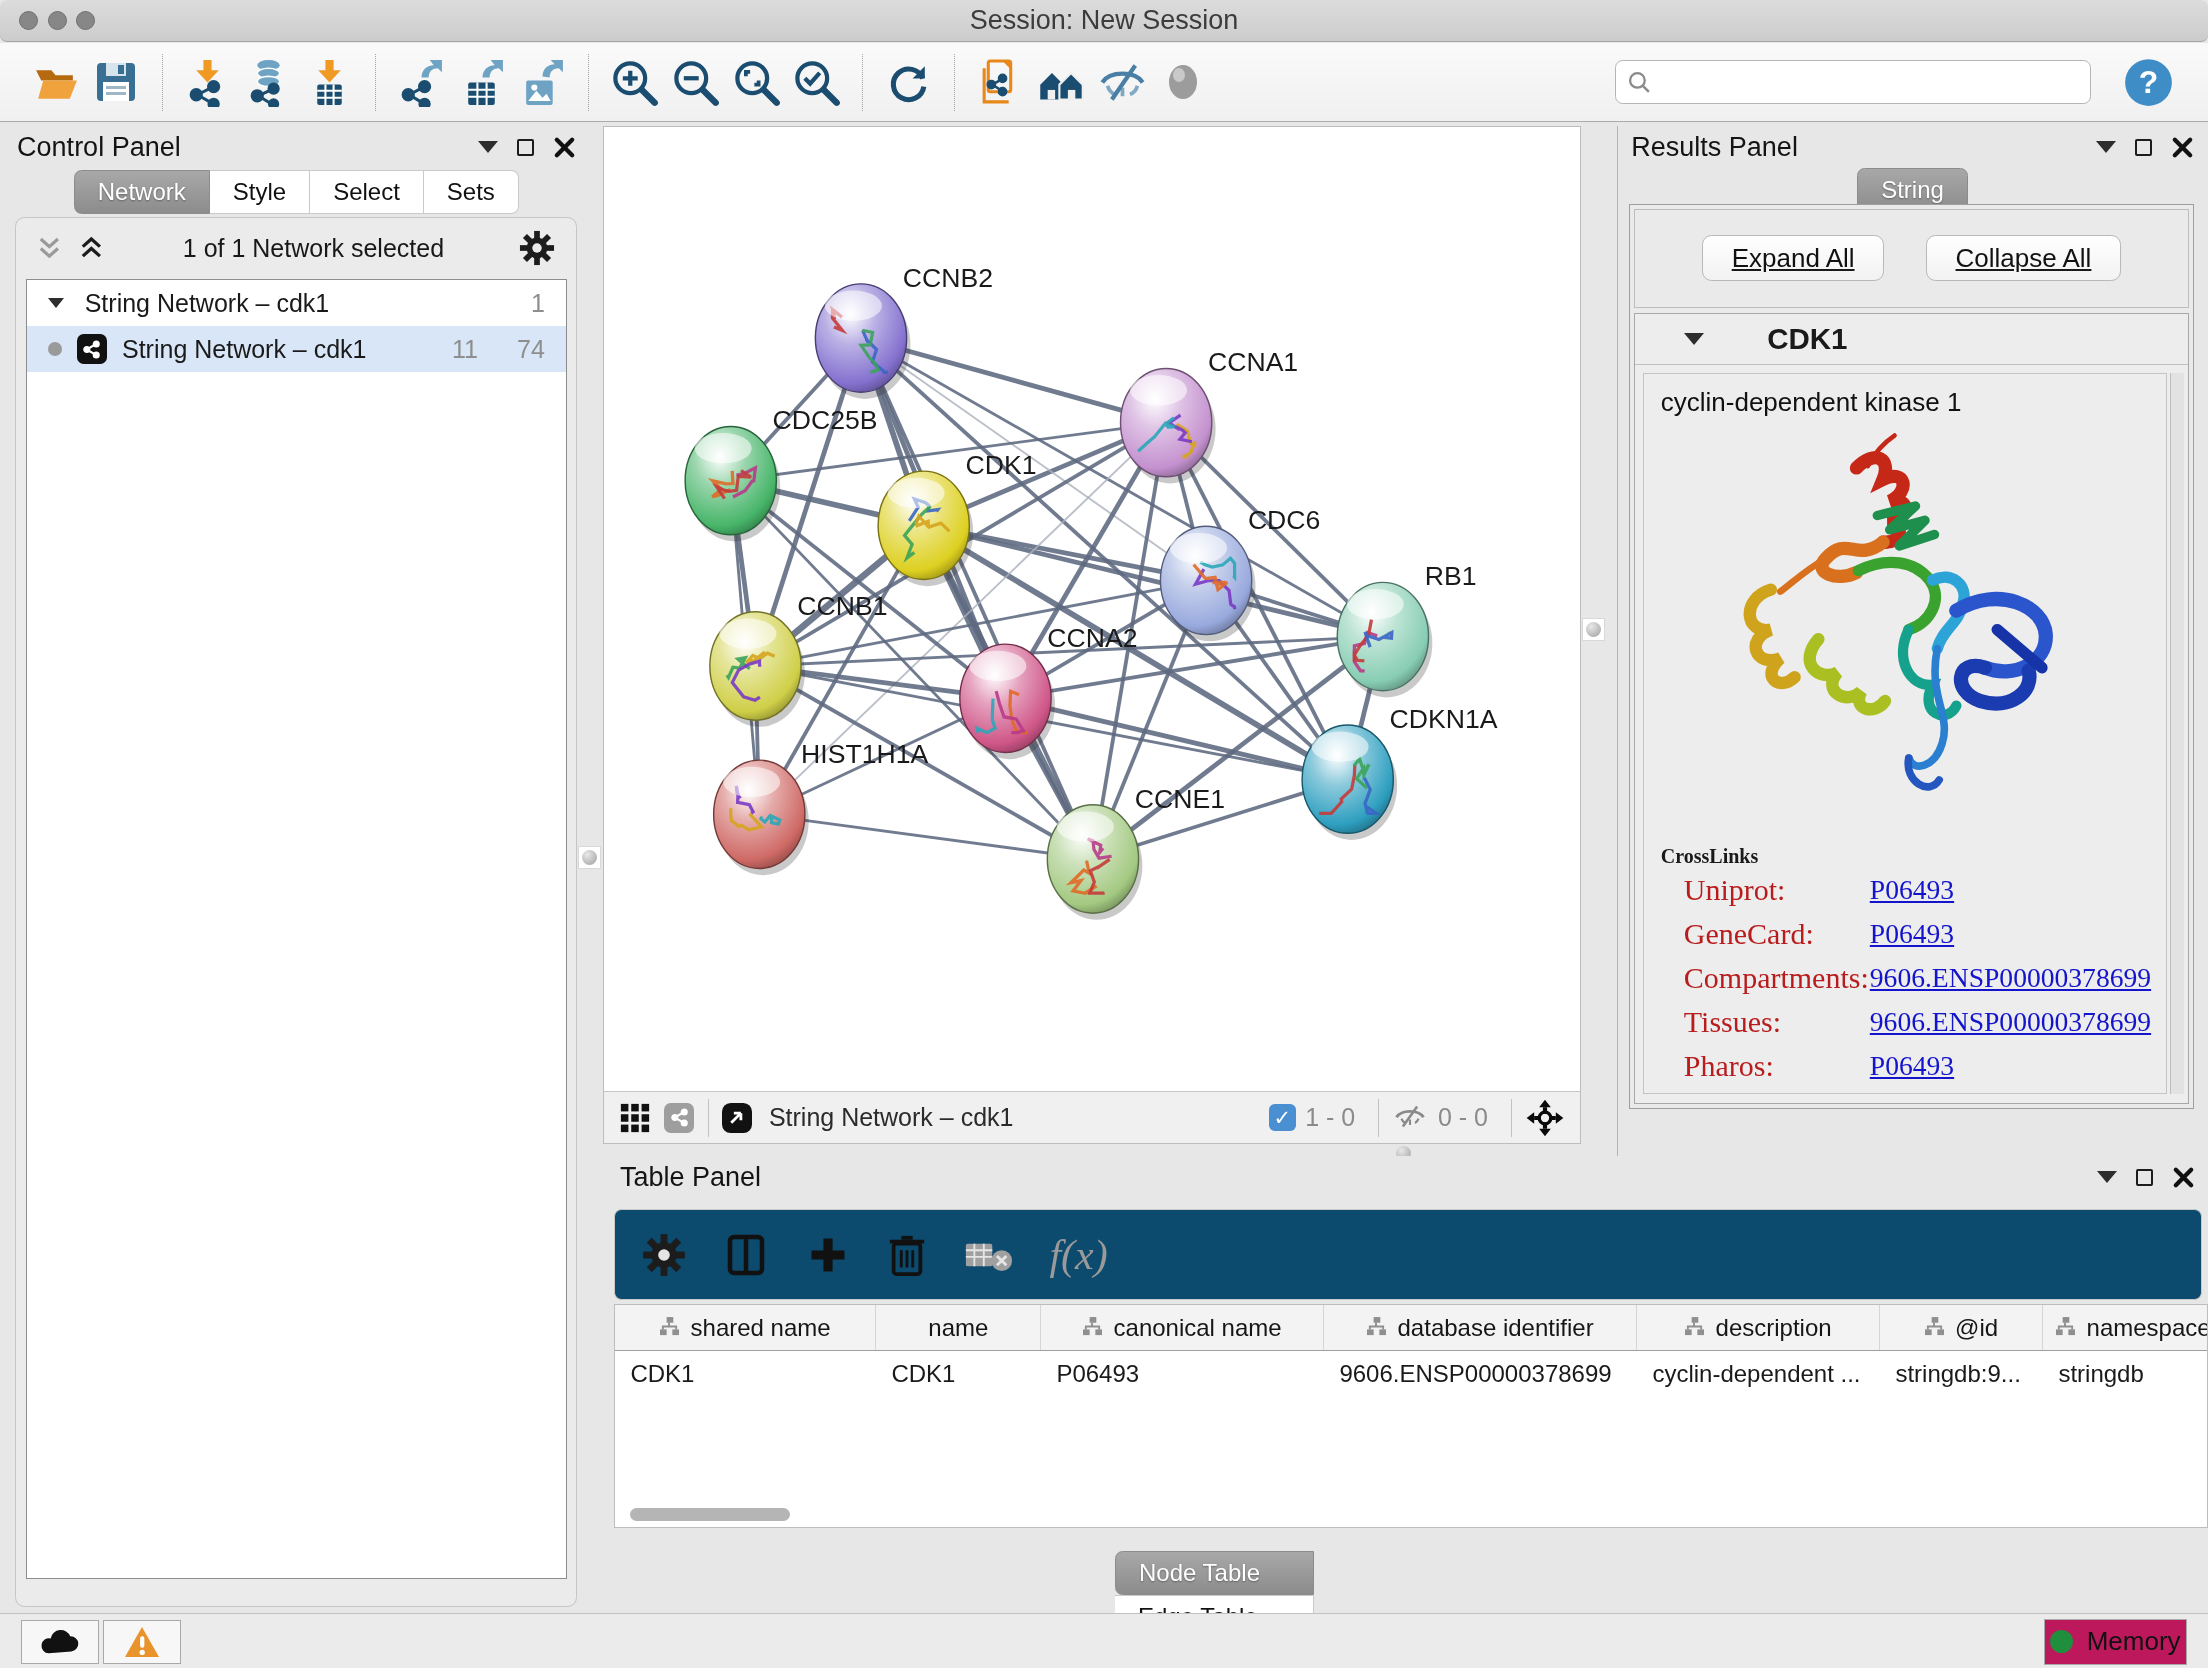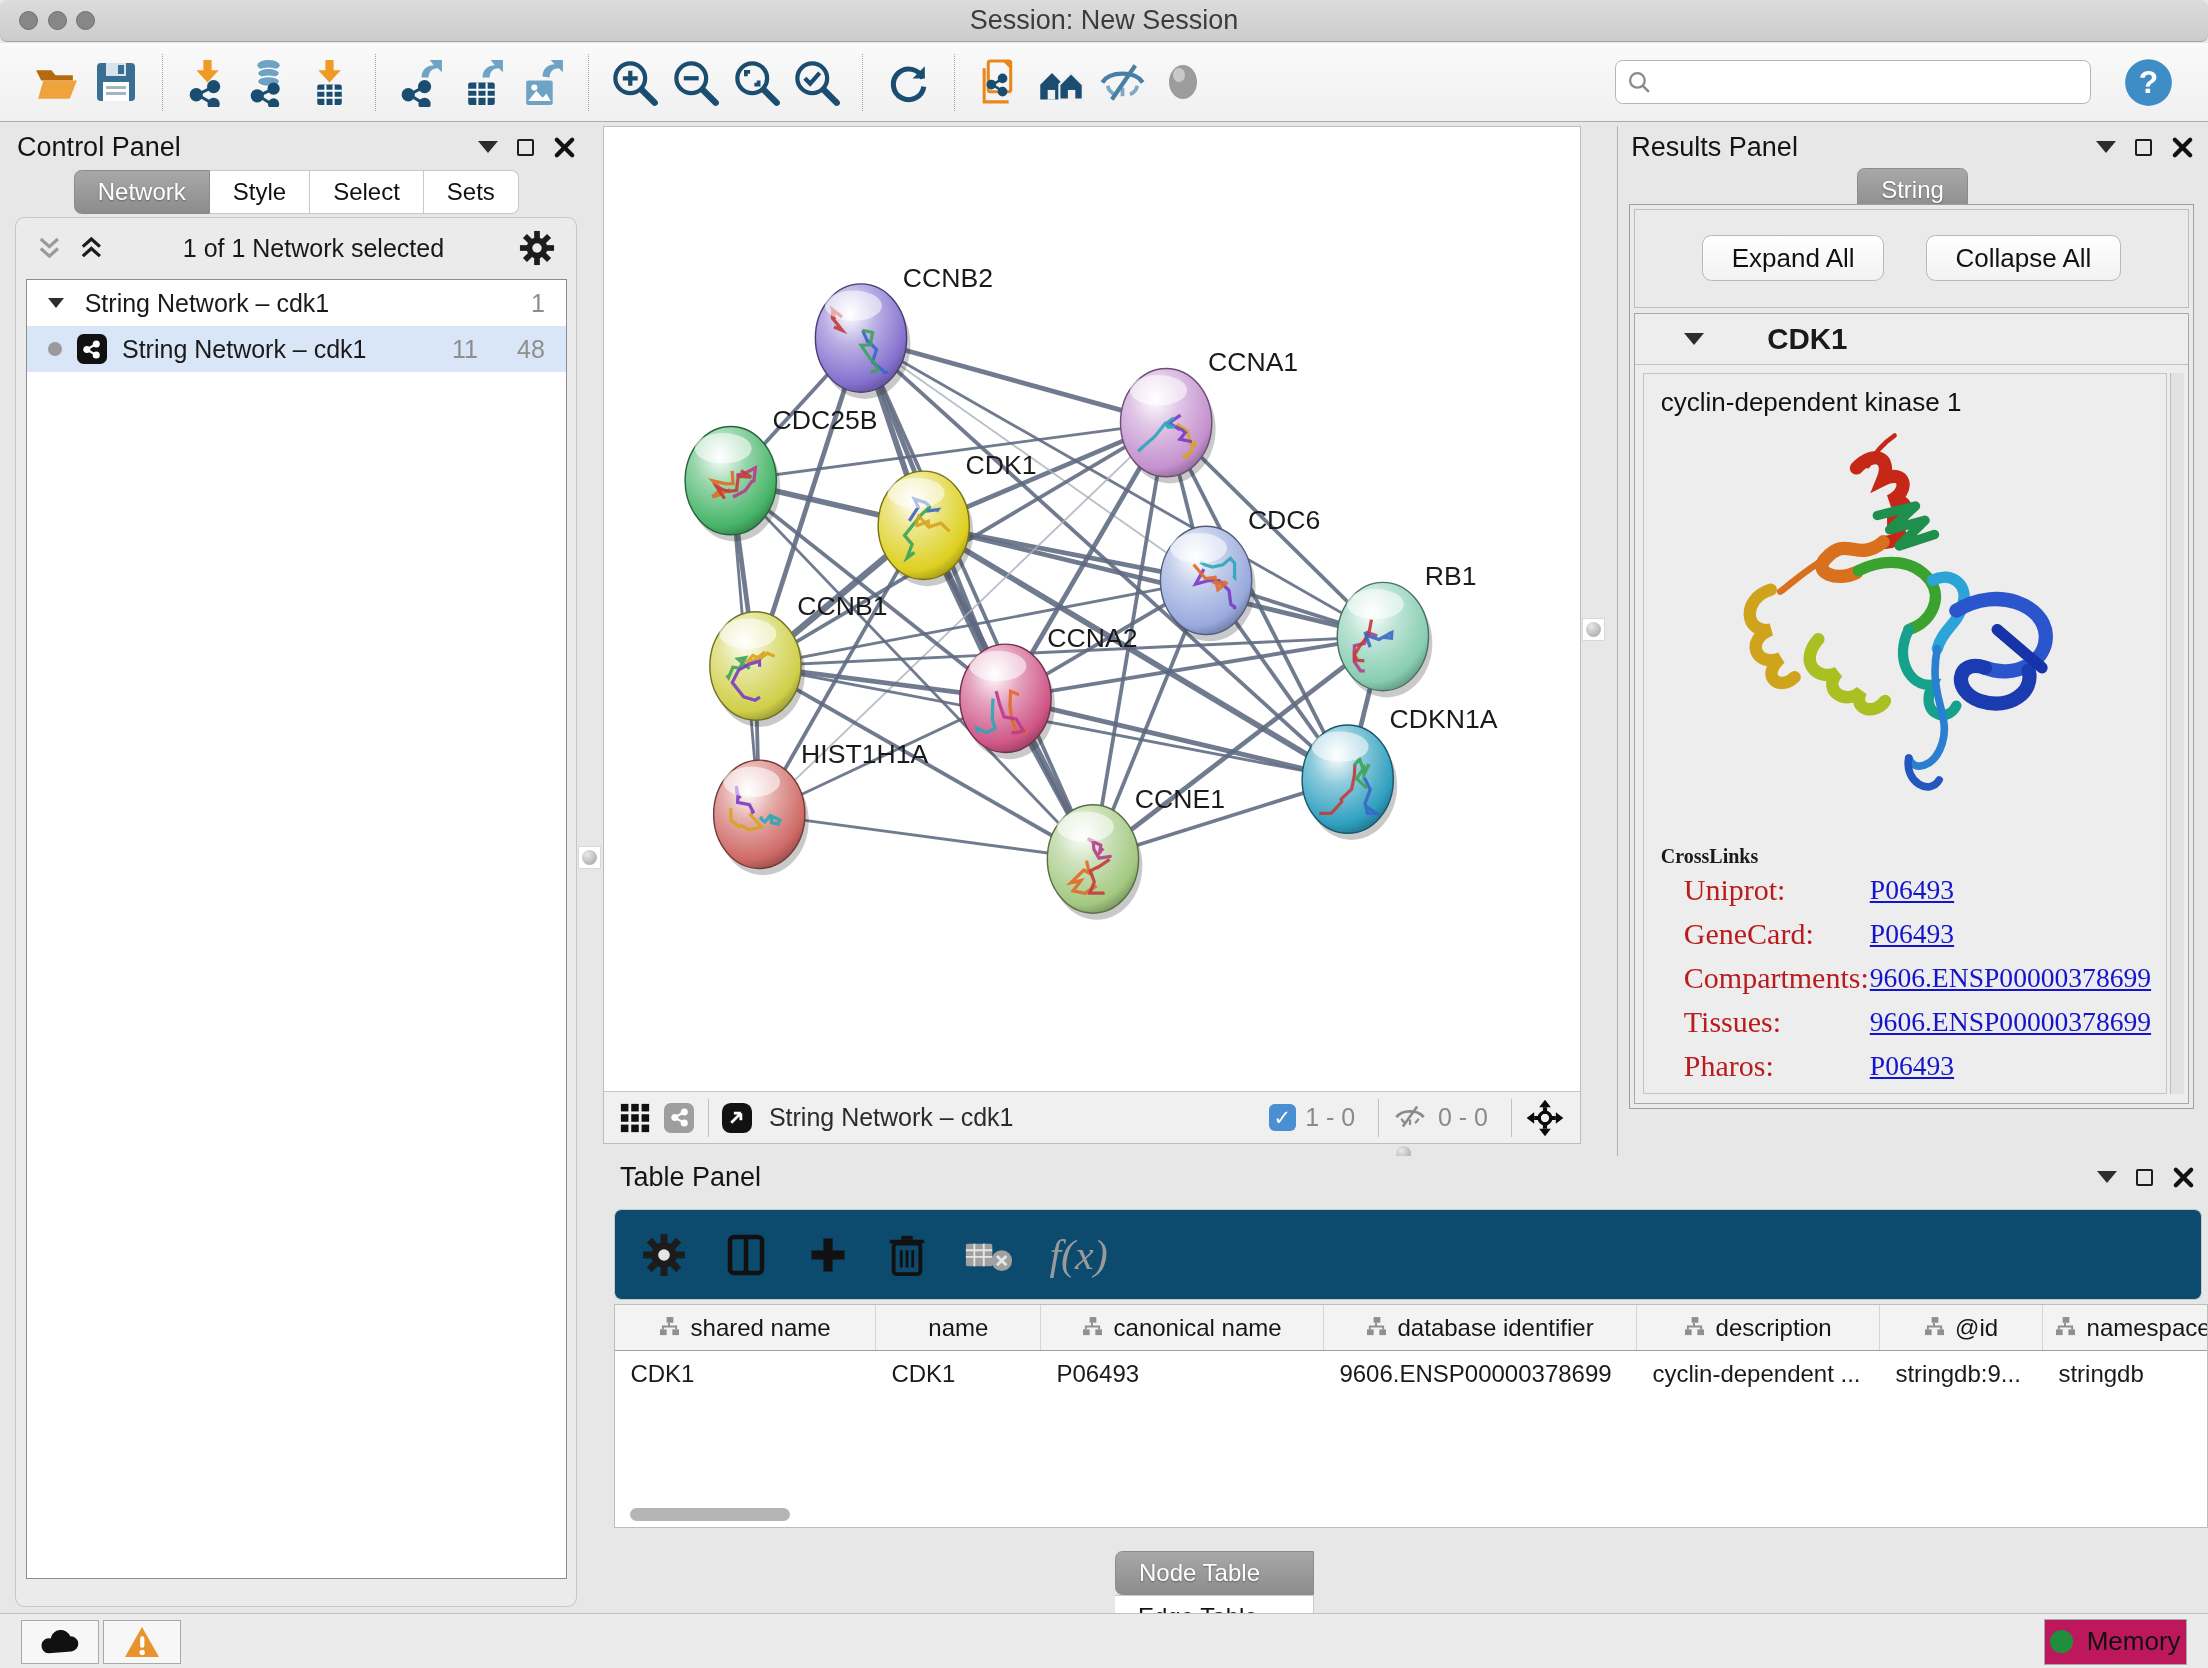--- a/index.html
+++ b/index.html
@@ -70,21 +70,21 @@
   .net-name { font-size:25px; color:#2b2b2b; margin-left:17px; }
   .nb-right { margin-left:auto; display:flex; align-items:center; }
   .nb-count { font-size:25px; color:#8a8a8a; margin:0 9.5px; }
   .checkbox { width:27px; height:27px; border-radius:5.7px; background:#4a8fd2; color:#fff; font-size:21px;
               display:flex; align-items:center; justify-content:center; font-weight:bold; }
   
   .results-panel { position:absolute; left:1617px; top:126px; width:590px; height:1487px; border-left:1.9px solid #b3b3b3; background:#e7e7e7; }
   .rp-tabs { display:flex; justify-content:center; margin-top:0px; }
   .rp-tabs .tab { border-radius:7.6px; }
   .rp-box { position:absolute; left:11.4px; right:13.3px; top:78px; height:905px; background:#eaeaea; border:1.9px solid #9e9e9e; }
-  .rp-btnrow { height:99px; border:1px solid #bdbdbd; margin:3.8px; display:flex; align-items:center; justify-content:center; gap:42px; }
+  .rp-btnrow { height:99px; border:1px solid #bdbdbd; margin:3.8px; display:flex; align-items:center; justify-content:center; gap:42px;text-decoration:underline; }
   .rp-btn { height:46px; padding:0 28.5px; font-size:26px; font-family:inherit; background:linear-gradient(#ffffff,#f2f2f2);
             border:1px solid #b9b9b9; border-radius:9.5px; color:#111; }
   .rp-list { position:absolute; left:3.8px; right:3.8px; top:108px; bottom:3.8px; border:1px solid #a8a8a8; background:#ededed; }
   .gene-hdr { height:51px; display:flex; align-items:center; border-bottom:1px solid #c0c0c0; }
   .gene-hdr .caret-down { margin-left:49px; }
   .gene-name { font-size:29.5px; font-weight:bold; margin-left:63px; }
   .gene-body { position:absolute; left:7.6px; right:21px; top:59px; bottom:9.5px; border:1px solid #c4c4c4; background:#ededed; padding:13.3px 0 0 17px; overflow:hidden; }
   .gene-desc { font-size:26px; color:#111; }
   .rp-scroll { position:absolute; right:3.8px; top:59px; bottom:9.5px; width:14.3px; background:#e2e2e2; border-left:1px solid #bdbdbd; }
   .protein { margin:9.5px 0 0 48px; }
@@ -357,21 +357,21 @@
                 <g stroke="#fff" stroke-width="2.6" fill="#fff">
                   <path d="M6 12l12-7M6 12l12 7" fill="none"></path>
                   <circle cx="6" cy="12" r="3.2"></circle>
                   <circle cx="18" cy="5" r="3.2"></circle>
                   <circle cx="18" cy="19" r="3.2"></circle>
                 </g>
               </svg>
           </div>
           <span style="margin-left:15px;">String Network – cdk1</span>
           <span class="tree-num" style="margin-left:auto;">11</span>
-          <span class="tree-num">48</span>
+          <span class="tree-num">74</span>
         </div>
       </div>
     </div>
   </div>
 
   <div class="split-v" style="left:578px; top:846px;">
       <div class="split-dot"></div>
     </div>
   <div class="split-v" style="left:1582px; top:618px;">
       <div class="split-dot"></div>

